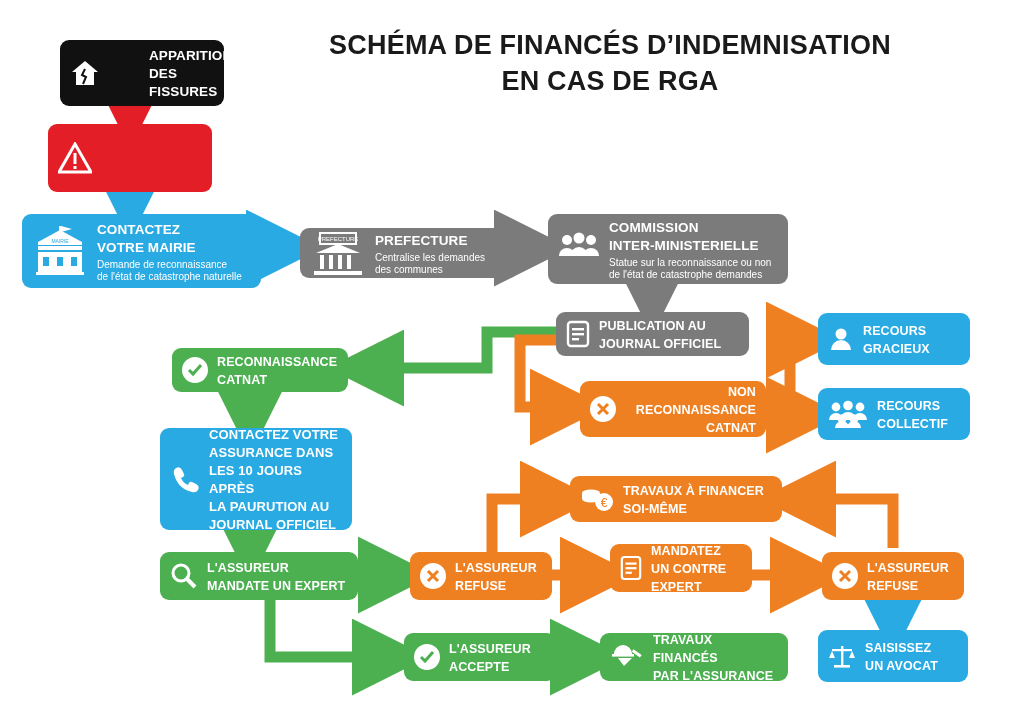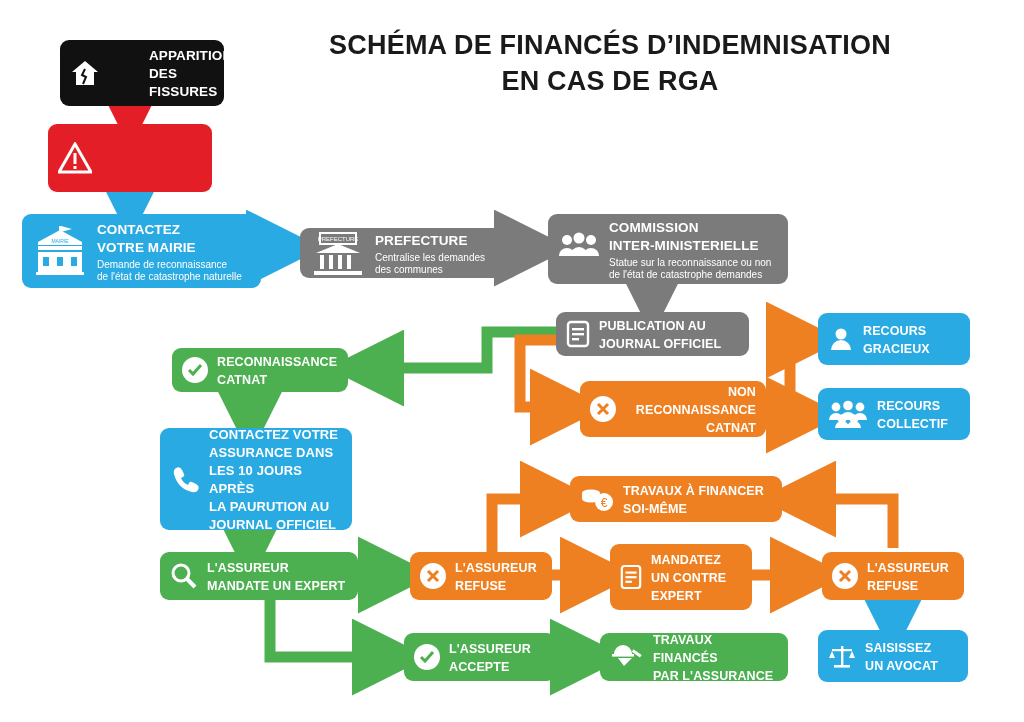--- a/index.html
+++ b/index.html
@@ -315,21 +315,21 @@
       <span class="circ">
           <svg width="14" height="14" viewBox="0 0 14 14">
             <path d="M2 2 L12 12 M12 2 L2 12" stroke="#ef8022" stroke-width="3"></path>
           </svg>
         </span>
     </span>
     <span class="txt"><span class="lbl" style="white-space:pre-line;font-size:12.5px;">L'ASSUREUR
 REFUSE</span></span>
   </div>
 
-  <div class="node orange" style="left:610px;top:544px;width:142px;height:66px;">
+  <div class="node orange" style="left:610px;top:544px;width:142px;height:48px;">
     <span class="ico">
       <svg width="22" height="26" viewBox="0 0 24 28">
           <rect x="2" y="2" width="20" height="24" rx="3" fill="none" stroke="#ffffff" stroke-width="2.4"></rect>
           <rect x="6" y="8" width="12" height="2.4" fill="#ffffff"></rect>
           <rect x="6" y="13" width="12" height="2.4" fill="#ffffff"></rect>
           <rect x="6" y="18" width="7" height="2.4" fill="#ffffff"></rect>
         </svg>
     </span>
     <span class="txt"><span class="lbl" style="white-space:pre-line;font-size:12.5px;">MANDATEZ
 UN CONTRE

